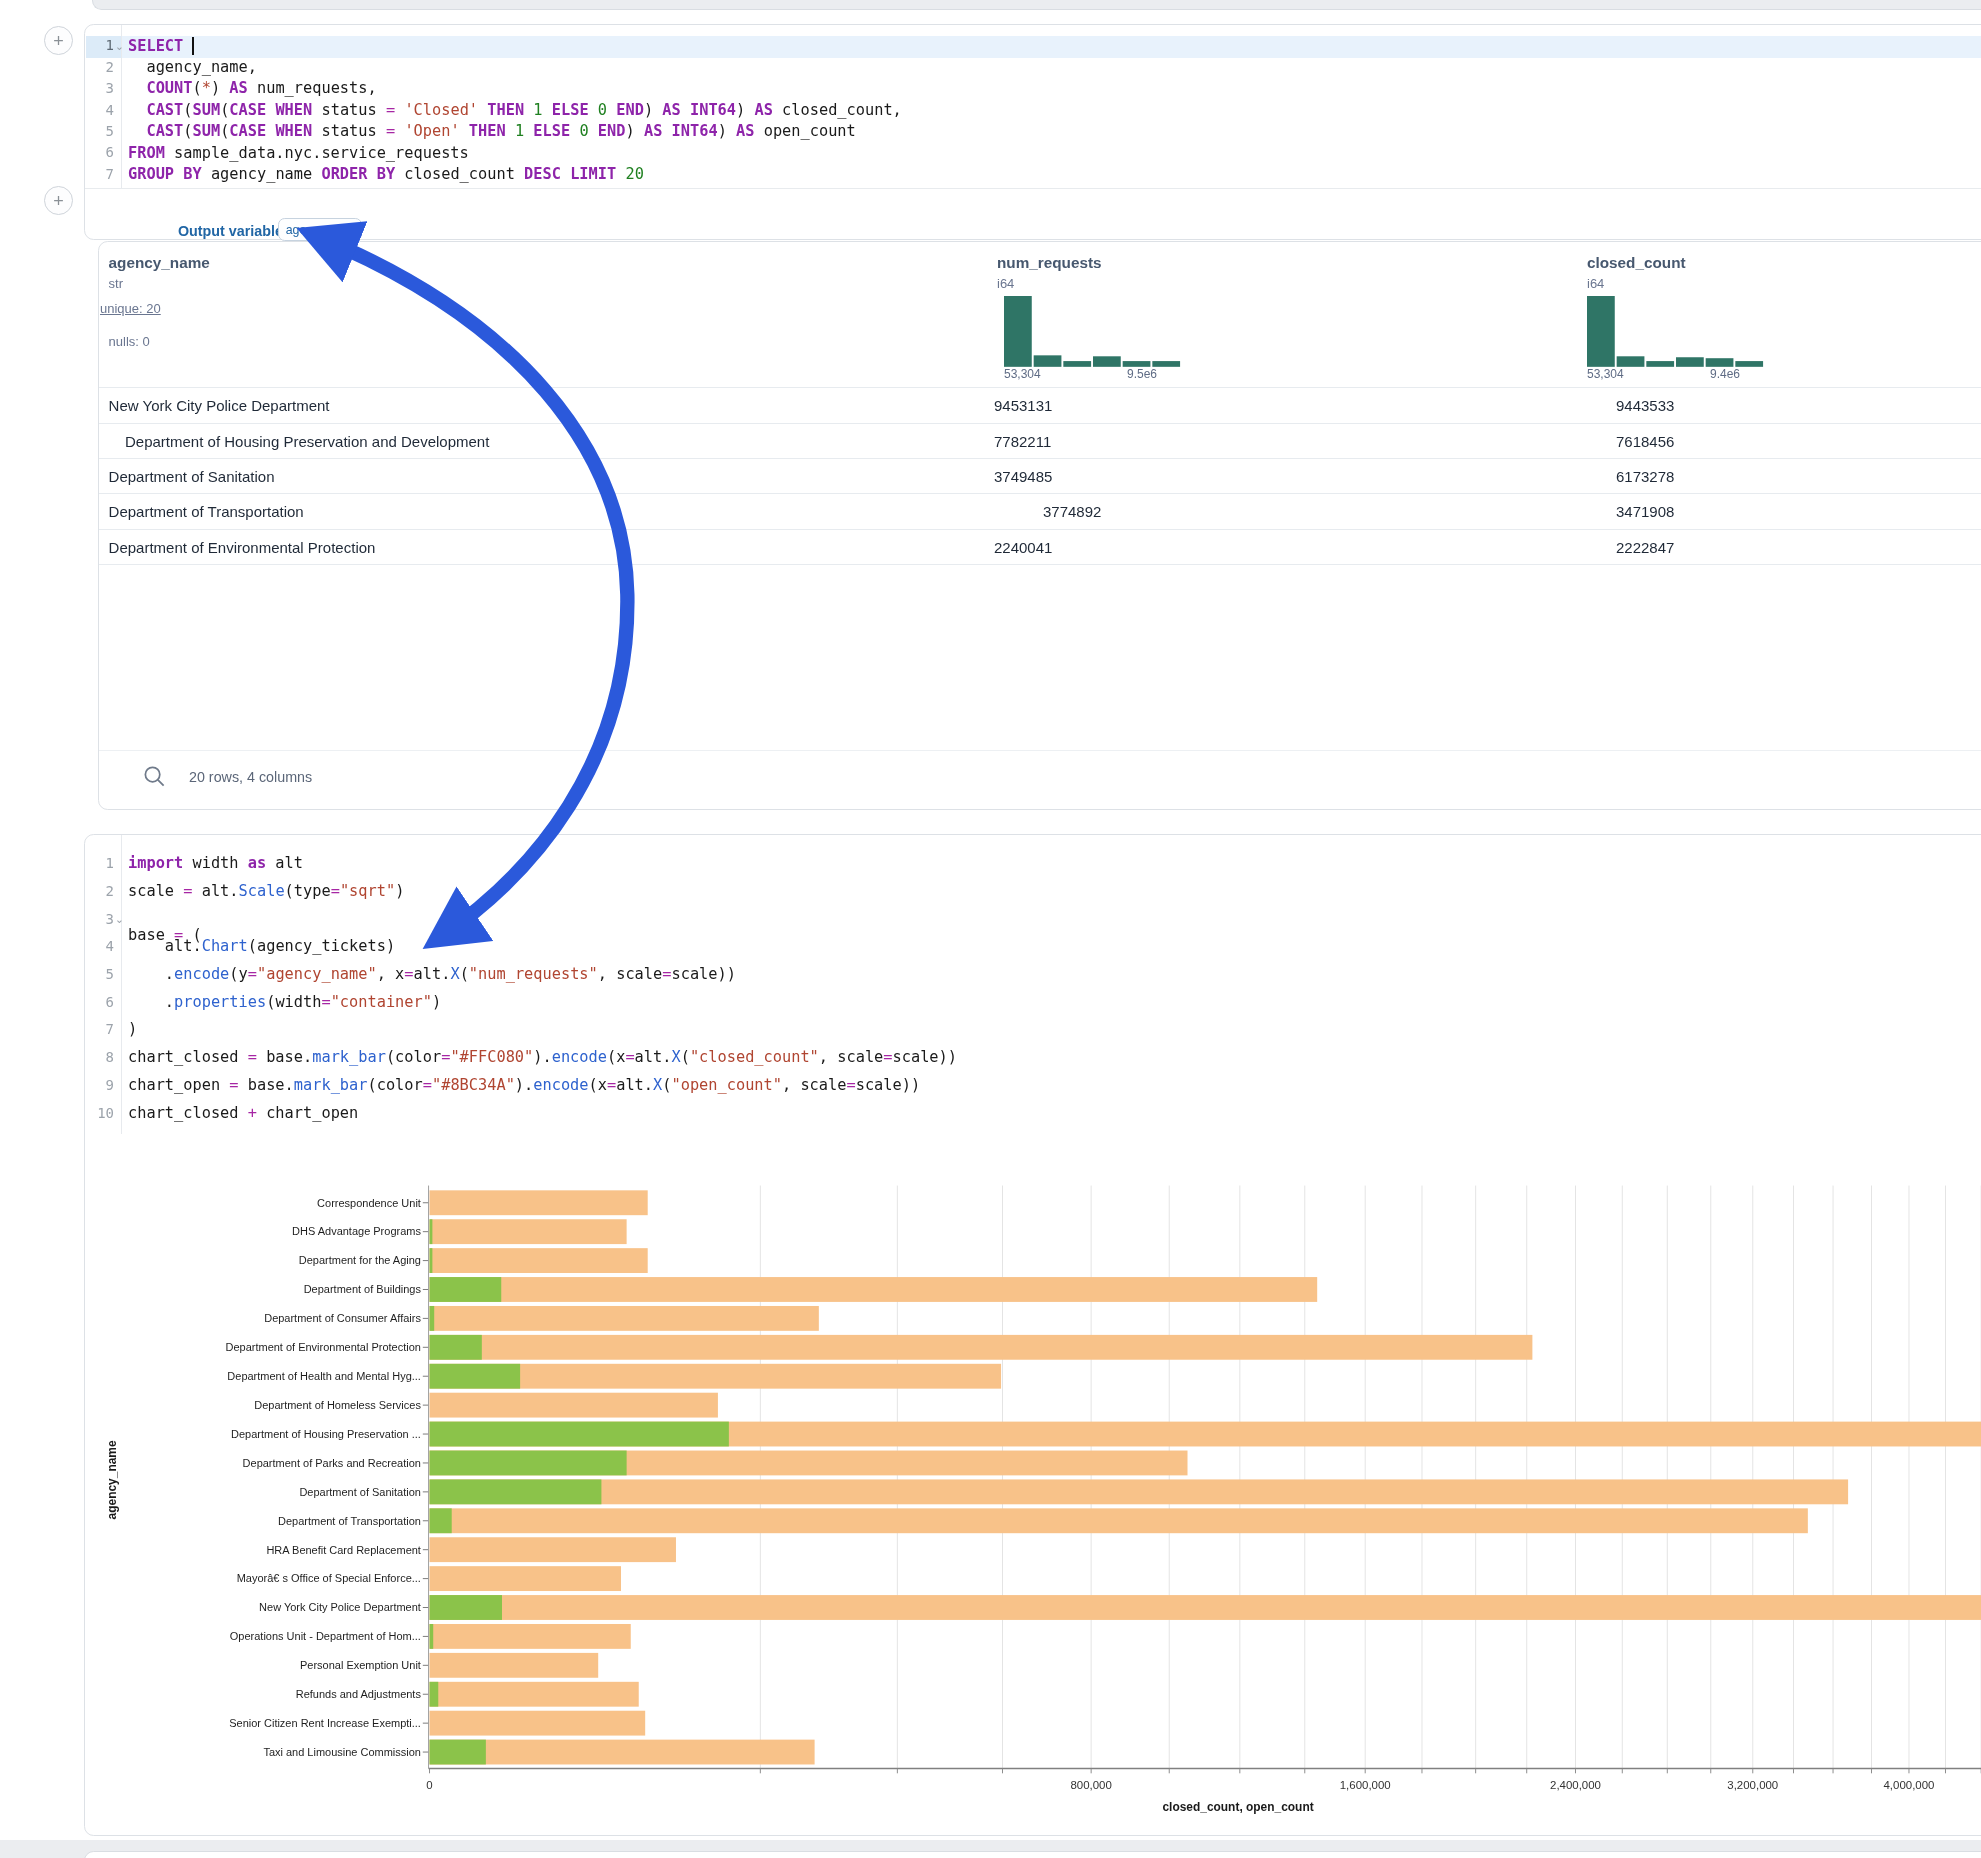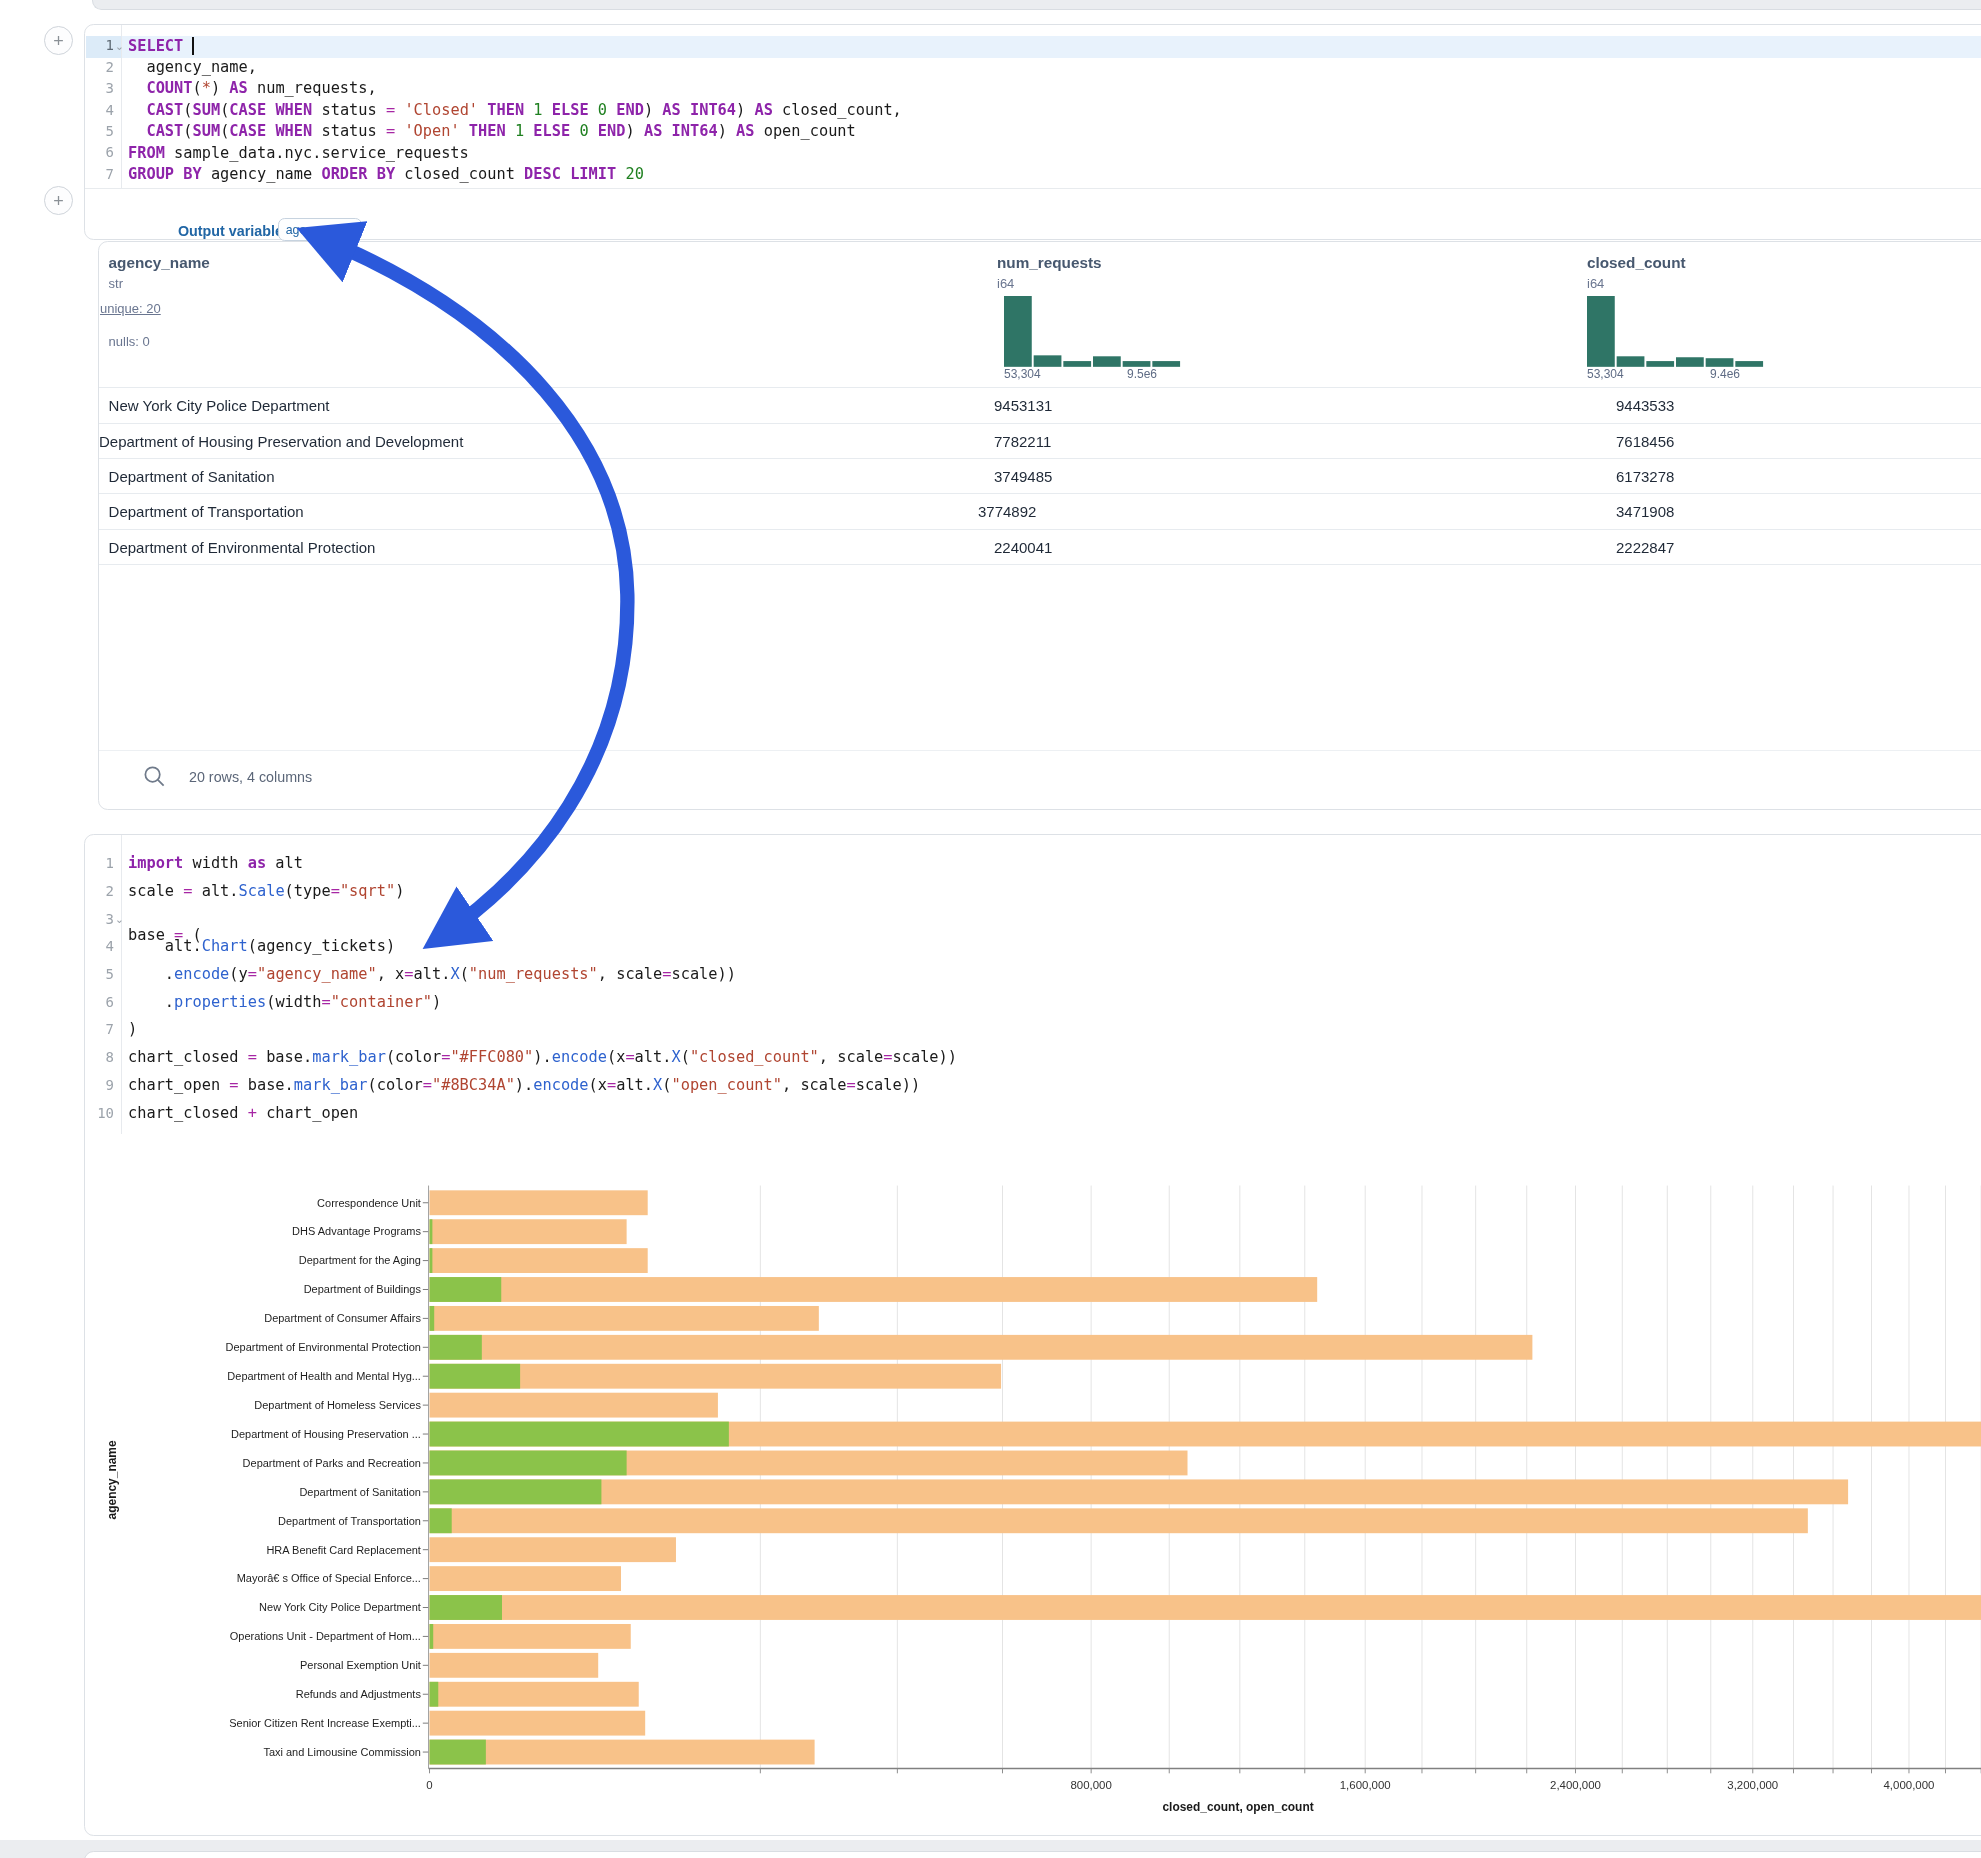--- a/index.html
+++ b/index.html
@@ -120,32 +120,32 @@
   <div class="hist-lbl" style="left:1488px;top:125px;">53,304</div>
   <div class="hist-lbl" style="left:1611px;top:125px;">9.4e6</div>
 
   <div id="tbl-rows">
       <div class="t-row" style="top:145px;">
       <span class="t-cell" style="left:9.6px;">New York City Police Department</span>
       <span class="t-cell" style="left:895px;">9453131</span>
       <span class="t-cell" style="left:1517px;">9443533</span>
     </div>
       <div class="t-row" style="top:181px;">
-      <span class="t-cell" style="left:0;text-align:center;">Department of Housing Preservation and Development</span>
+      <span class="t-cell" style="left:26px;text-align:center;">Department of Housing Preservation and Development</span>
       <span class="t-cell" style="left:895px;">7782211</span>
       <span class="t-cell" style="left:1517px;">7618456</span>
     </div>
       <div class="t-row" style="top:216px;">
       <span class="t-cell" style="left:9.6px;">Department of Sanitation</span>
       <span class="t-cell" style="left:895px;">3749485</span>
       <span class="t-cell" style="left:1517px;">6173278</span>
     </div>
       <div class="t-row" style="top:251px;">
       <span class="t-cell" style="left:9.6px;">Department of Transportation</span>
-      <span class="t-cell" style="left:879px;text-align:center;">3774892</span>
+      <span class="t-cell" style="left:944px;text-align:center;">3774892</span>
       <span class="t-cell" style="left:1517px;">3471908</span>
     </div>
       <div class="t-row" style="top:287px;">
       <span class="t-cell" style="left:9.6px;">Department of Environmental Protection</span>
       <span class="t-cell" style="left:895px;">2240041</span>
       <span class="t-cell" style="left:1517px;">2222847</span>
     </div>
     </div>
   <div class="sep-line" style="left:0;top:322px;width:100%;background:#e7ebef;"></div>
   <div class="sep-line" style="left:0;top:508px;width:100%;background:#edf0f3;"></div>

